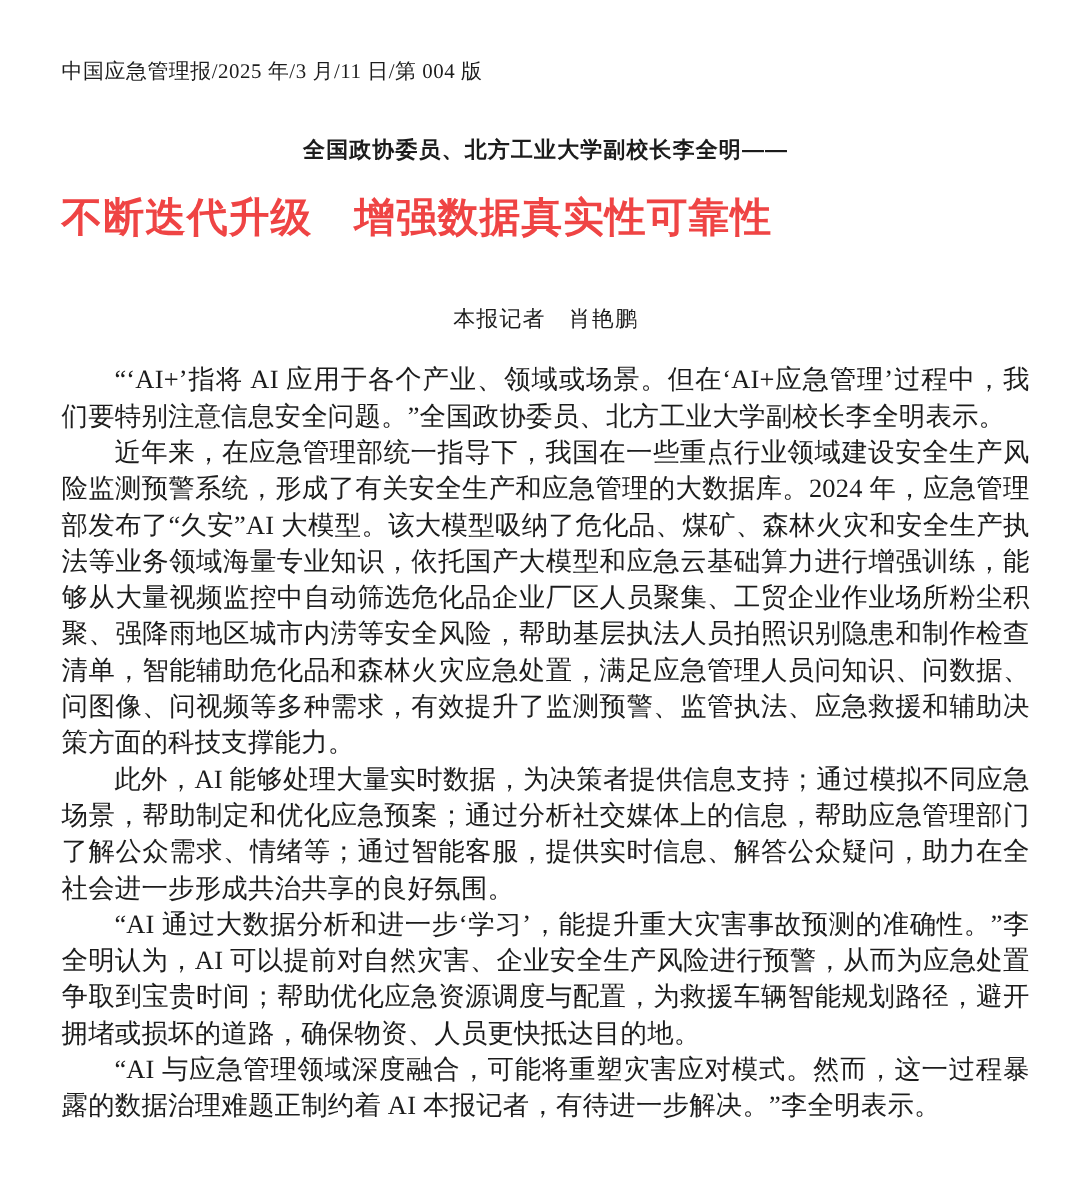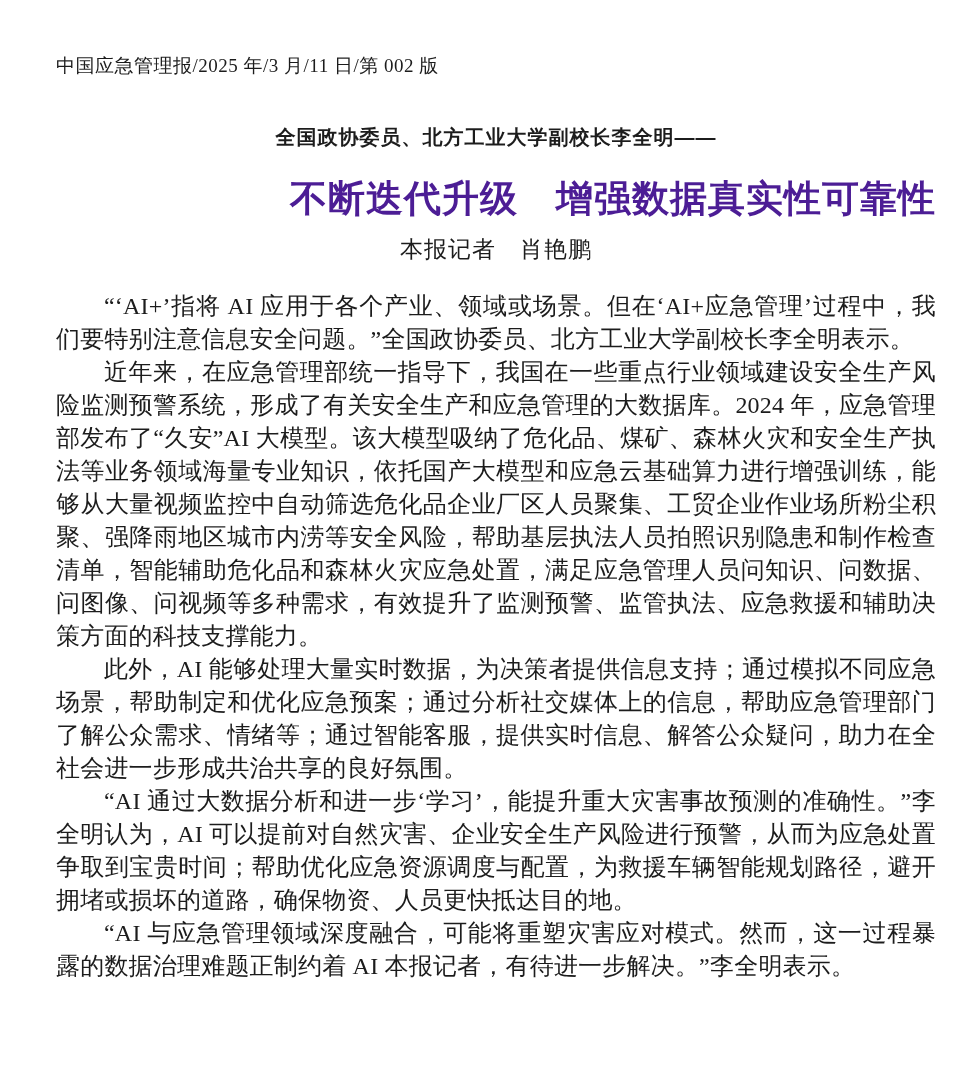--- a/index.html
+++ b/index.html
@@ -30,32 +30,32 @@
   .kicker {
     margin-top: 41px;
     text-align: center;
     font-family: "Liberation Sans", "DejaVu Sans", sans-serif;
     font-weight: 700;
     font-size: 20px;
     line-height: 30px;
     letter-spacing: 1px;
   }
   .title {
-    text-align: right;
+    text-align: left;
     font-family: "Liberation Serif", "DejaVu Serif", serif;
     font-weight: 700;
     font-size: 37px;
     line-height: 44px;
     letter-spacing: 1px;
-    color: #4c1d95;
+    color: #ef4444;
   }
   .byline {
-    margin-top: 16px;
+    margin-top: 56px;
     text-align: center;
-    font-size: 23px;
+    font-size: 20px;
     line-height: 26px;
     letter-spacing: 1px;
   }
   .article-body {
     margin-top: 27px;
     font-size: 24px;
     line-height: 33px;
     text-align: justify;
     text-justify: inter-ideograph;
     letter-spacing: 0.2px;
@@ -65,21 +65,21 @@
     padding: 0;
     text-indent: 2em;
   }
 </style>
 </head>
 <body>
 
 <div class="page">
 
   <div class="masthead">
-    <span class="masthead-line">中国应急管理报/2025 年/3 月/11 日/第 002 版</span>
+    <span class="masthead-line">中国应急管理报/2025 年/3 月/11 日/第 004 版</span>
   </div>
 
   <div class="kicker">全国政协委员、北方工业大学副校长李全明——</div>
 
   <h1 class="title" style="margin-bottom:0;">不断迭代升级　增强数据真实性可靠性</h1>
 
   <div class="byline">本报记者　肖艳鹏</div>
 
   <div class="article-body">
     <p>“‘AI+’指将 AI 应用于各个产业、领域或场景。但在‘AI+应急管理’过程中，我们要特别注意信息安全问题。”全国政协委员、北方工业大学副校长李全明表示。</p>

